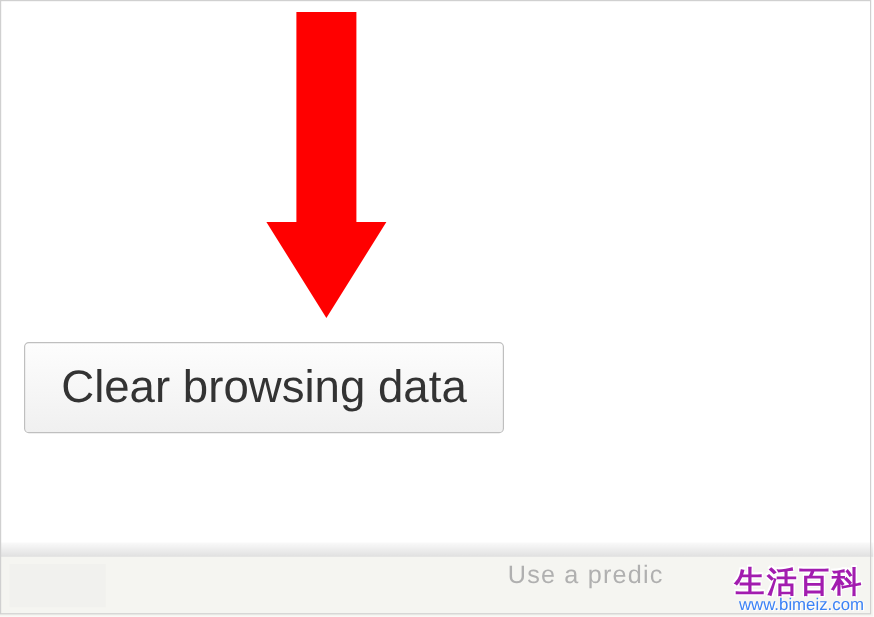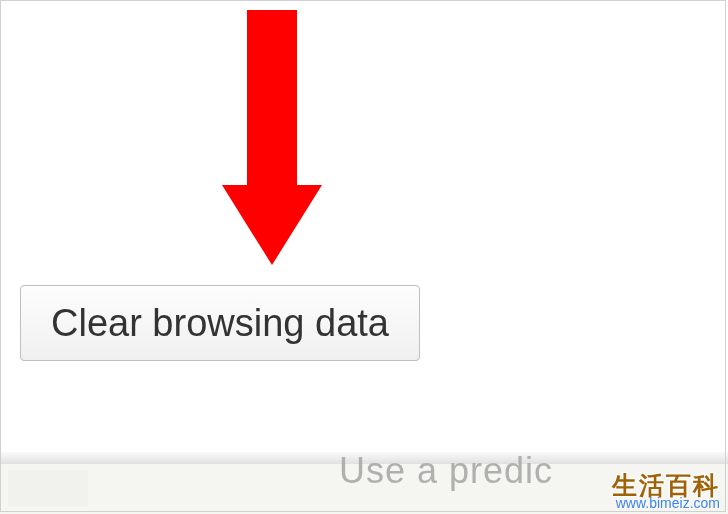--- a/index.html
+++ b/index.html
@@ -58,21 +58,21 @@
       padding: 18px 30px;
       outline: none;
       font-family: inherit;
       line-height: 1;
       box-shadow: 0 1px 0 rgba(255,255,255,0.8) inset;
     }
     .partial-text {
       position: absolute;
       bottom: 22px;
       right: 175px;
-      font-size: 36px;
+      font-size: 21px;
       color: #b0b0b0;
       font-weight: 300;
       letter-spacing: 1px;
       white-space: nowrap;
     }
     .bottom-shadow {
       position: absolute;
       bottom: 50px;
       left: 0;
       width: 100%;
@@ -98,21 +98,21 @@
     .watermark {
       position: absolute;
       bottom: 4px;
       right: 8px;
       text-align: right;
       line-height: 1;
     }
     .watermark-main {
       font-size: 25px;
       font-weight: 800;
-      color: #a16207;
+      color: #a21caf;
       text-shadow: 1px 1px 0 #ffffff, -1px -1px 0 #ffffff, 1px -1px 0 #ffffff, -1px 1px 0 #ffffff;
       letter-spacing: 2px;
     }
     .watermark-url {
       font-size: 14px;
       font-weight: 400;
       color: #3b82f6;
       text-shadow: 1px 1px 0 #ffffff;
       margin-top: -2px;
     }

